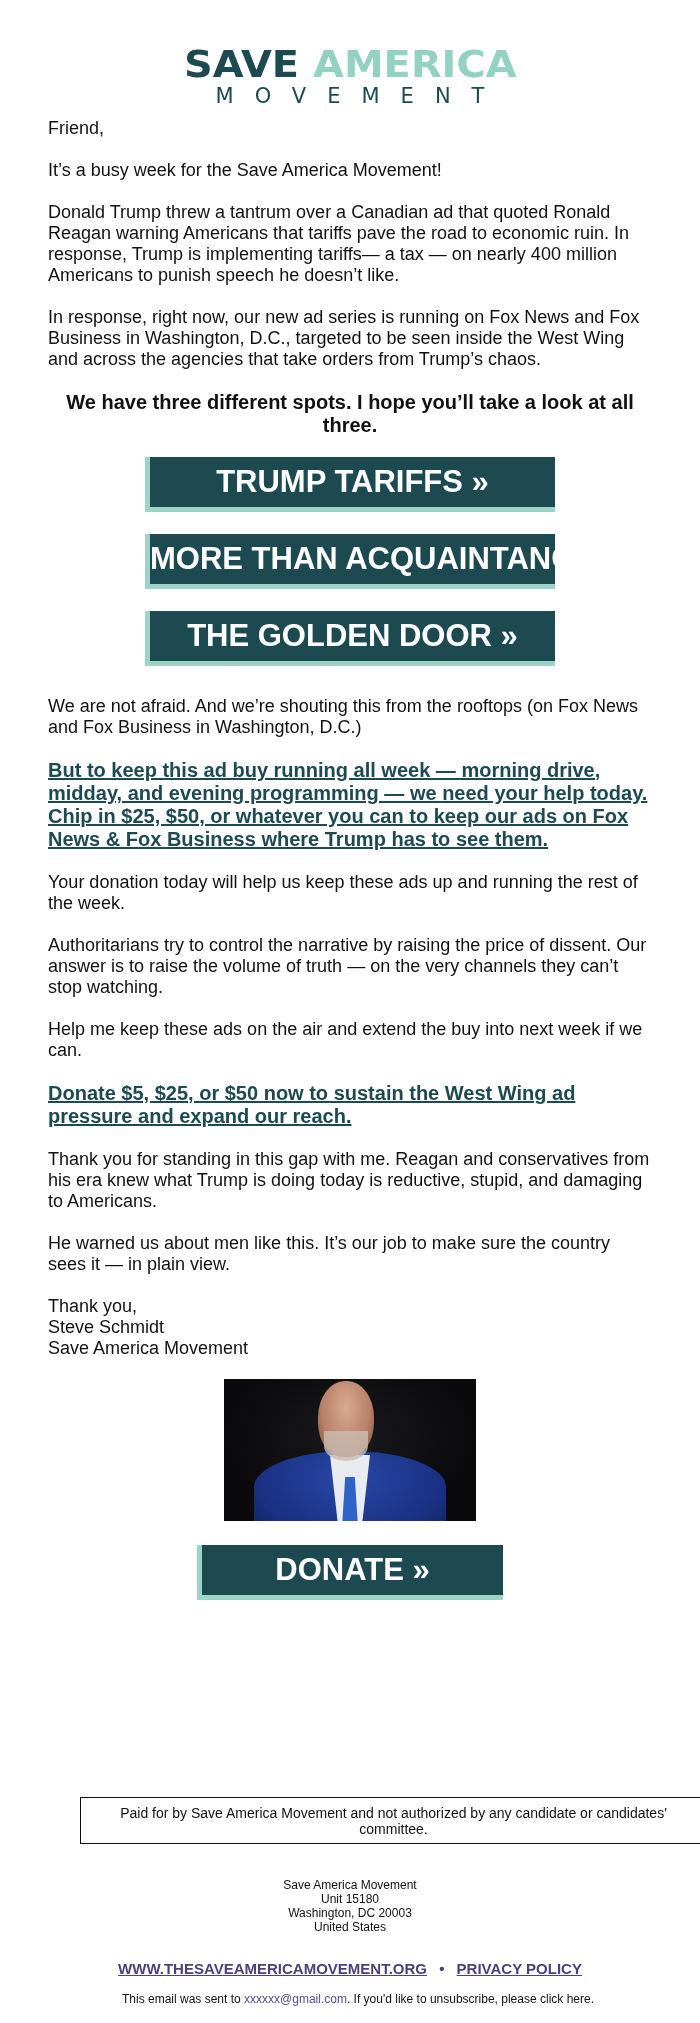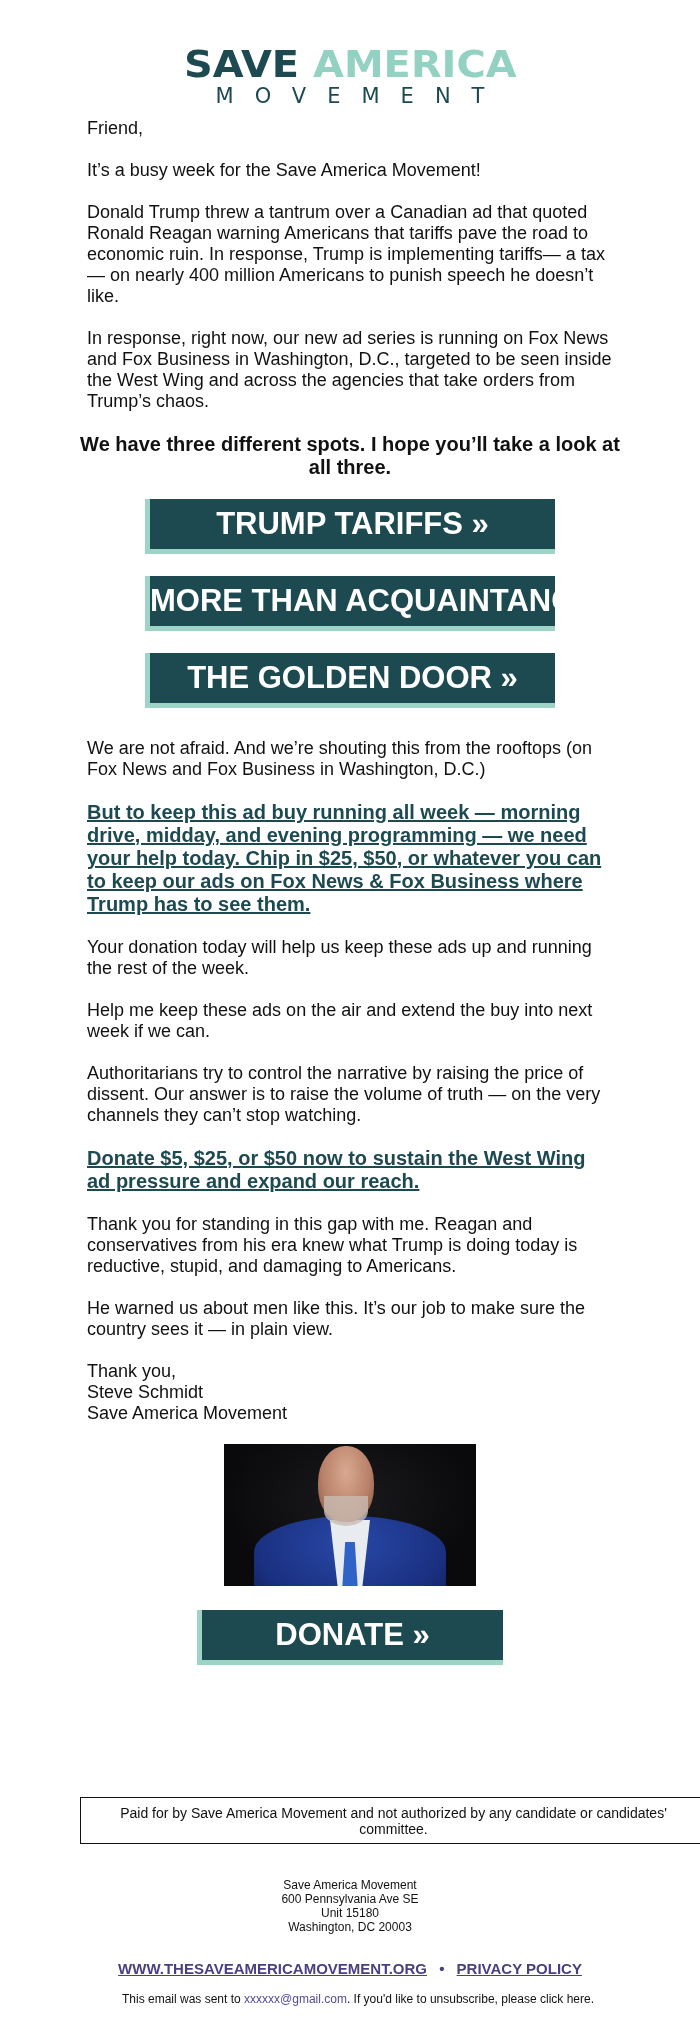--- a/index.html
+++ b/index.html
@@ -29,21 +29,21 @@
     .logo-america { color: #93d2c2; font-weight: bold; }
     .logo-bottom {
       font-family: "DejaVu Sans", sans-serif;
       font-size: 21px;
       letter-spacing: 21px;
       color: #1c4a50;
       line-height: 26px;
       margin-left: 21px;
     }
     .content {
-      padding: 0 87px;
+      padding: 0 48px;
       font-size: 18px;
       line-height: 21px;
     }
     .content p { margin-bottom: 21px; }
     .p-greeting { margin-top: 18px; }
     .headline {
       text-align: center;
       font-weight: bold;
       font-size: 20px;
       line-height: 23px;
@@ -185,22 +185,22 @@
   <div class="btn-wrap">
     <a class="btn" href="#">MORE THAN ACQUAINTANCES »</a>
   </div>
   <div class="btn-wrap" style="margin-bottom:30px;">
     <a class="btn" href="#">THE GOLDEN DOOR »</a>
   </div>
 
   <p>We are not afraid. And we’re shouting this from the rooftops (on Fox News and Fox Business in Washington, D.C.)</p>
   <p class="cta-p"><a class="cta-link" href="#">But to keep this ad buy running all week — morning drive, midday, and evening programming — we need your help today. Chip in $25, $50, or whatever you can to keep our ads on Fox News &amp; Fox Business where Trump has to see them.</a></p>
   <p>Your donation today will help us keep these ads up and running the rest of the week.</p>
+  <p>Authoritarians try to control the narrative by raising the price of dissent. Our answer is to raise the volume of truth — on the very channels they can’t stop watching.</p>
   <p>Help me keep these ads on the air and extend the buy into next week if we can.</p>
-  <p>Authoritarians try to control the narrative by raising the price of dissent. Our answer is to raise the volume of truth — on the very channels they can’t stop watching.</p>
   <p class="cta-p"><a class="cta-link" href="#">Donate $5, $25, or $50 now to sustain the West Wing ad pressure and expand our reach.</a></p>
   <p>Thank you for standing in this gap with me. Reagan and conservatives from his era knew what Trump is doing today is reductive, stupid, and damaging to Americans.</p>
   <p>He warned us about men like this. It’s our job to make sure the country sees it — in plain view.</p>
 
   <div class="signoff">
     <div>Thank you,</div>
     <div>Steve Schmidt</div>
     <div>Save America Movement</div>
   </div>
 </div>
@@ -216,23 +216,23 @@
 </div>
 
 <div class="donate-wrap">
   <a class="btn btn-donate" href="#">DONATE »</a>
 </div>
 
 <div class="disclaimer">Paid for by Save America Movement and not authorized by any candidate or candidates' committee.</div>
 
 <div class="address">
   <div>Save America Movement</div>
-  <div>600 Pennsylvania Ave SE</div>
   <div>Unit 15180</div>
   <div>Washington, DC 20003</div>
+  <div>United States</div>
 </div>
 
 <div class="footer-links">
   <a href="#">WWW.THESAVEAMERICAMOVEMENT.ORG</a>
   <span class="sep">•</span>
   <a href="#">PRIVACY POLICY</a>
 </div>
 
 <div class="unsub">
   <span>This email was sent to </span><span class="email">xxxxxx@gmail.com</span><a href="#">. If you'd like to unsubscribe, please click here.</a>

